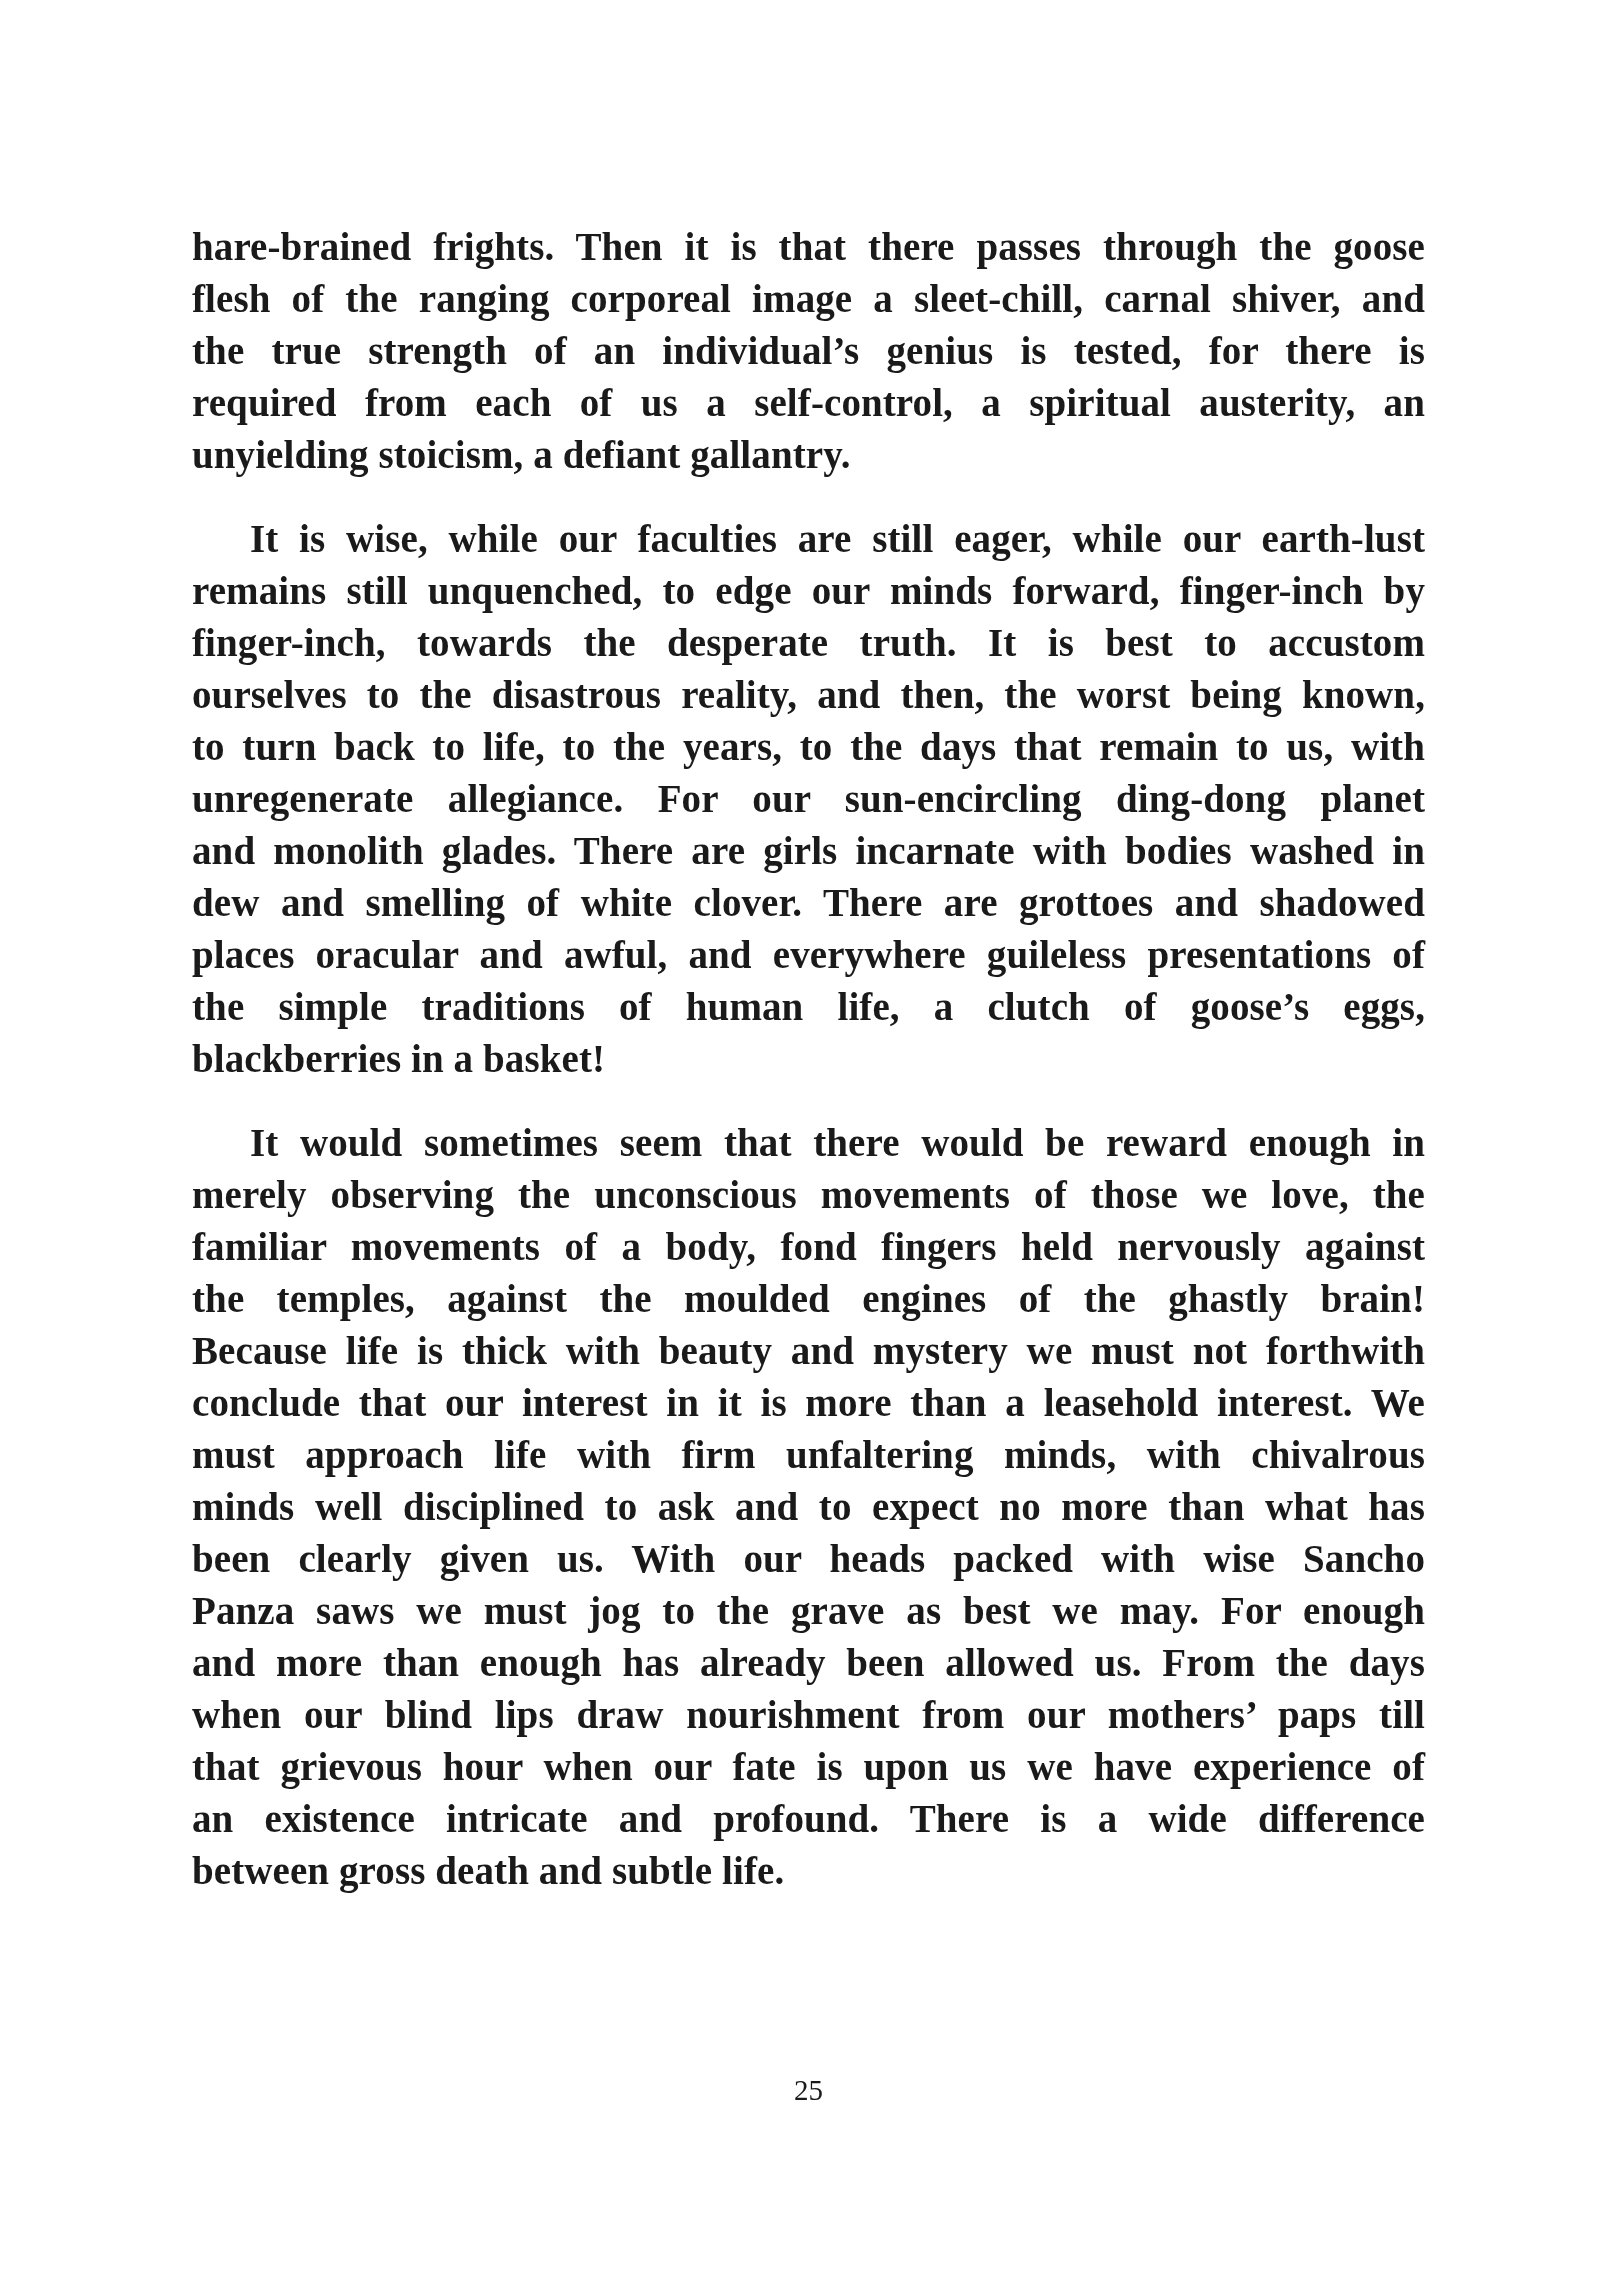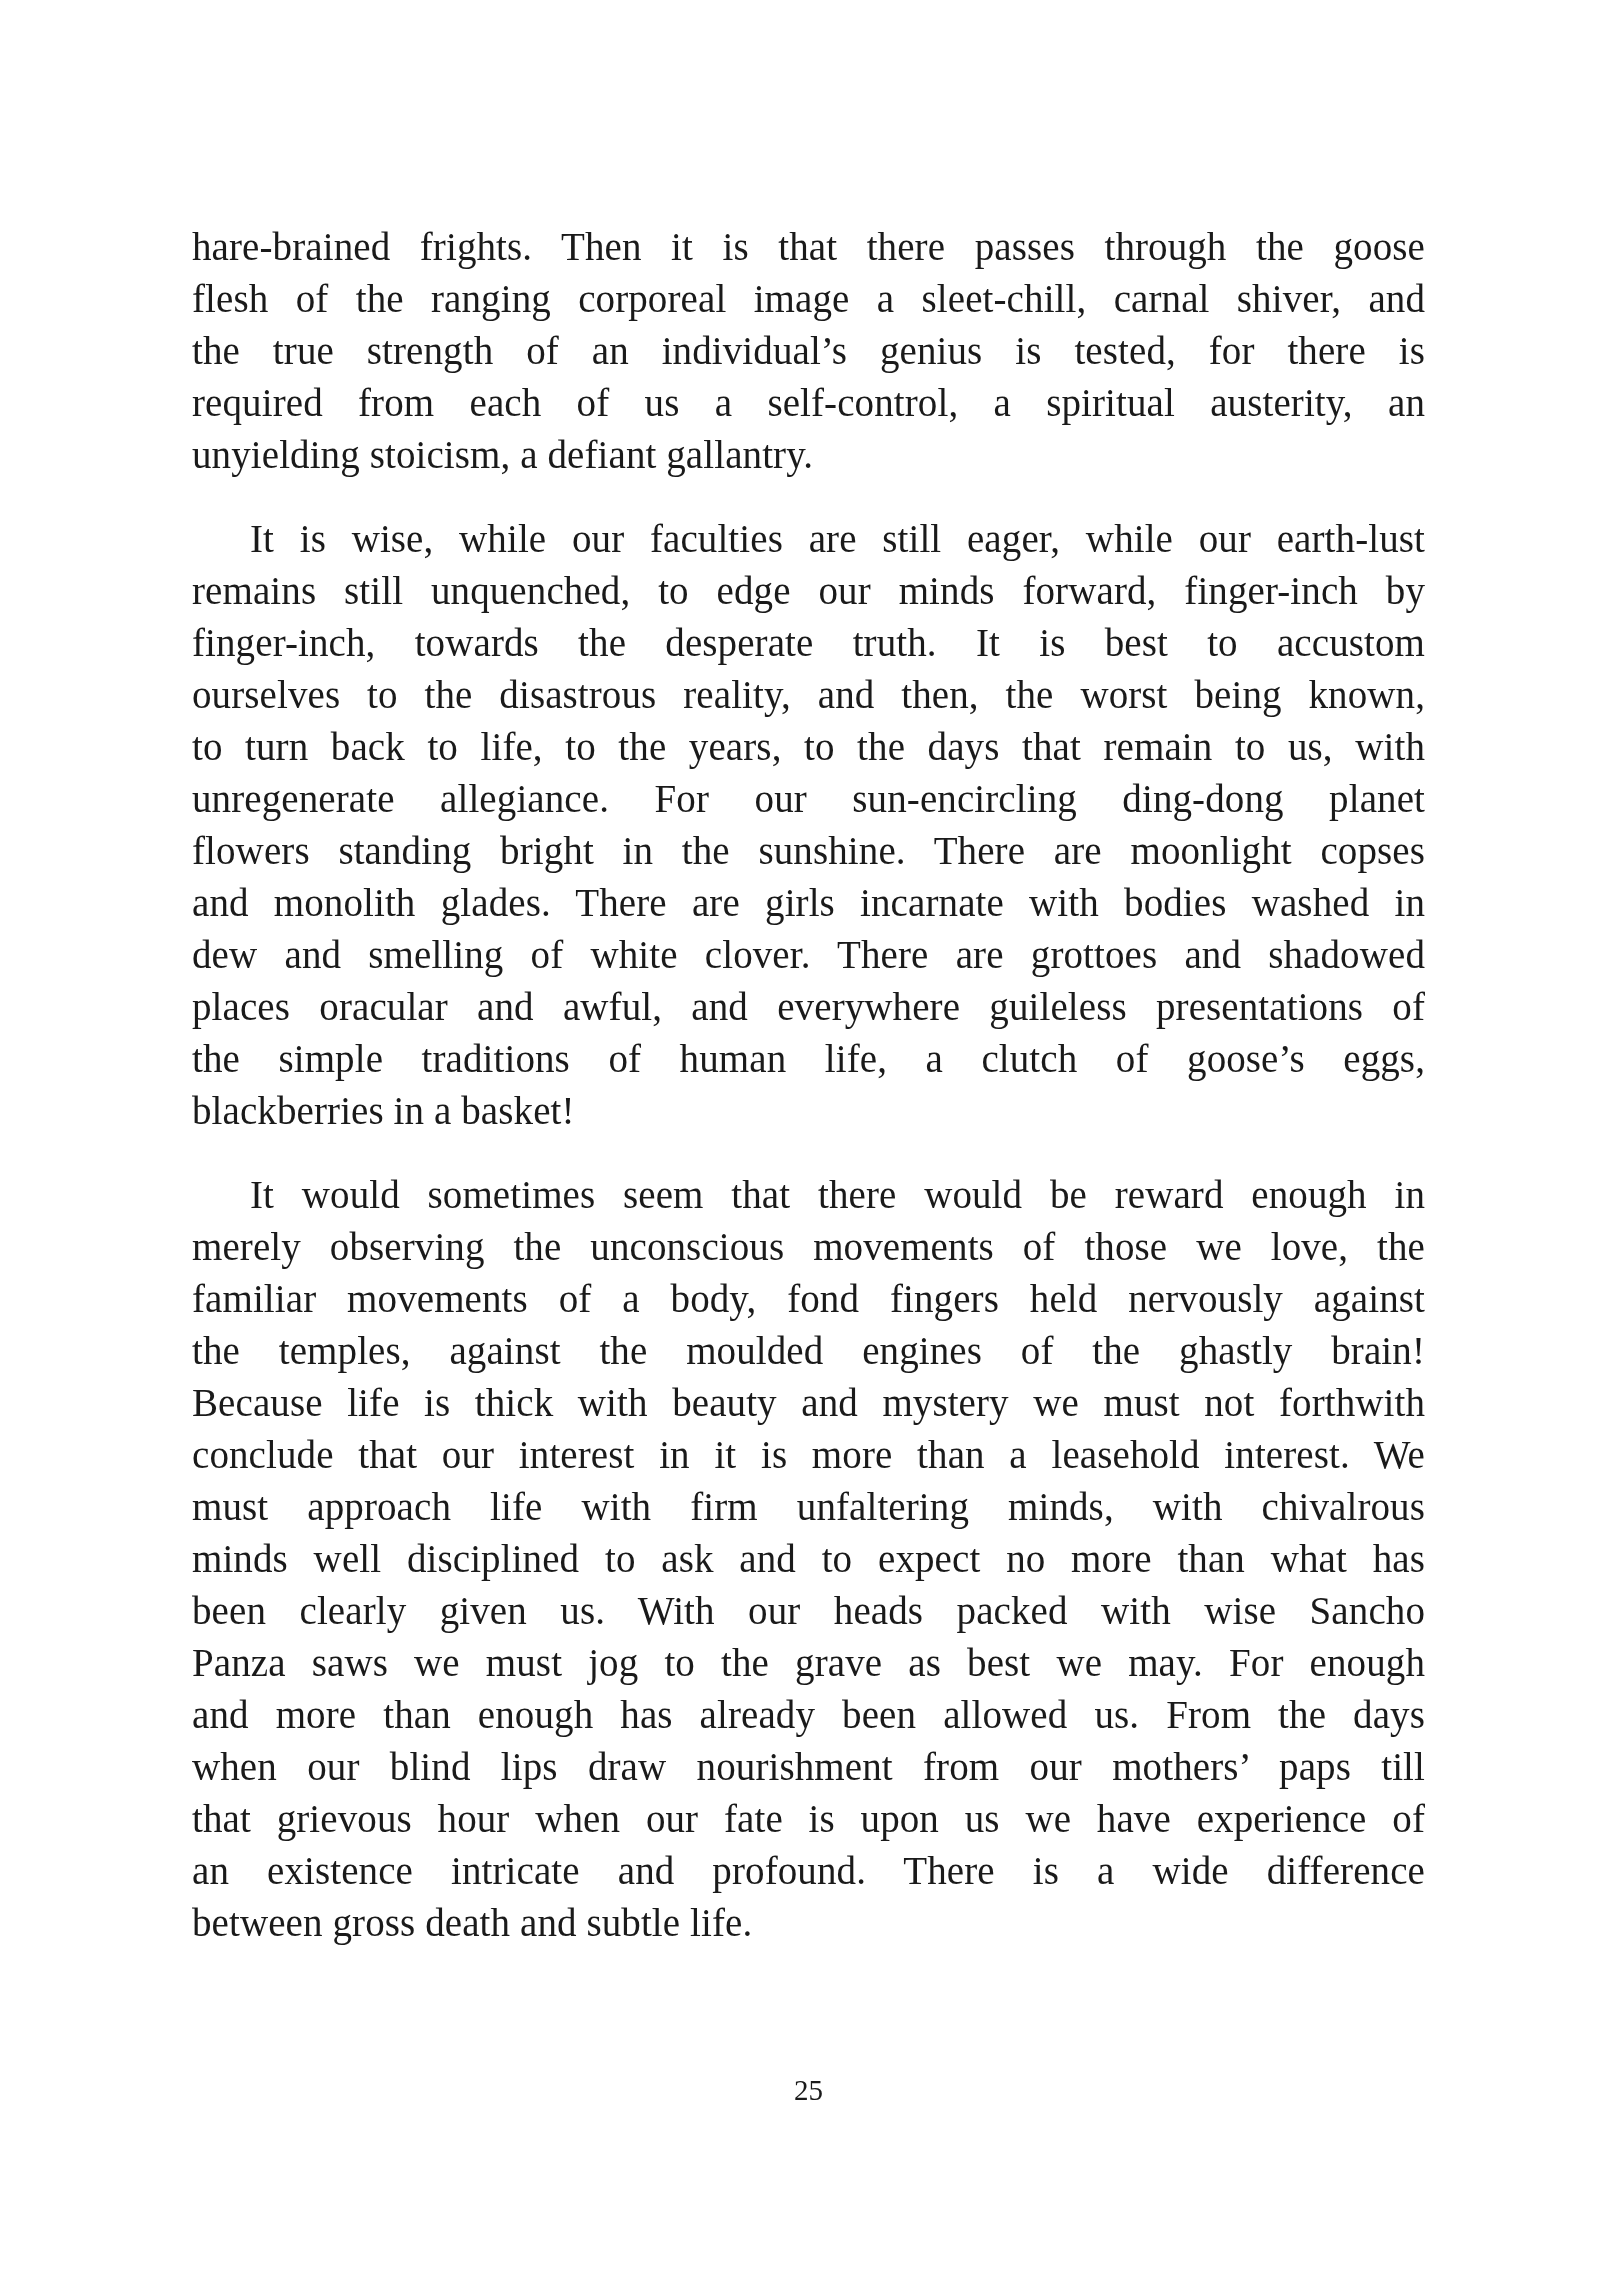--- a/index.html
+++ b/index.html
@@ -25,20 +25,21 @@
     }
     .text-block {
       position: absolute;
       left: 192px;
       top: 221px;
       width: 1233px;
     }
     .paragraph {
       margin: 0;
       padding: 0;
+      font-weight: bold;
     }
     .paragraph + .paragraph {
       margin-top: 32px;
     }
     .line {
       display: block;
       height: 52px;
       line-height: 52px;
       font-size: 39px;
       white-space: nowrap;
@@ -78,21 +79,20 @@
       <span class="line last">unyielding stoicism, a defiant gallantry.</span>
     </p>
 
     <p class="paragraph">
       <span class="line indent">It is wise, while our faculties are still eager, while our earth-lust</span>
       <span class="line">remains still unquenched, to edge our minds forward, finger-inch by</span>
       <span class="line">finger-inch, towards the desperate truth. It is best to accustom</span>
       <span class="line">ourselves to the disastrous reality, and then, the worst being known,</span>
       <span class="line">to turn back to life, to the years, to the days that remain to us, with</span>
       <span class="line">unregenerate allegiance. For our sun-encircling ding-dong planet</span>
-      <span class="line">flowers standing bright in the sunshine. There are moonlight copses</span>
       <span class="line">and monolith glades. There are girls incarnate with bodies washed in</span>
       <span class="line">dew and smelling of white clover. There are grottoes and shadowed</span>
       <span class="line">places oracular and awful, and everywhere guileless presentations of</span>
       <span class="line">the simple traditions of human life, a clutch of goose’s eggs,</span>
       <span class="line last">blackberries in a basket!</span>
     </p>
 
     <p class="paragraph">
       <span class="line indent">It would sometimes seem that there would be reward enough in</span>
       <span class="line">merely observing the unconscious movements of those we love, the</span>

